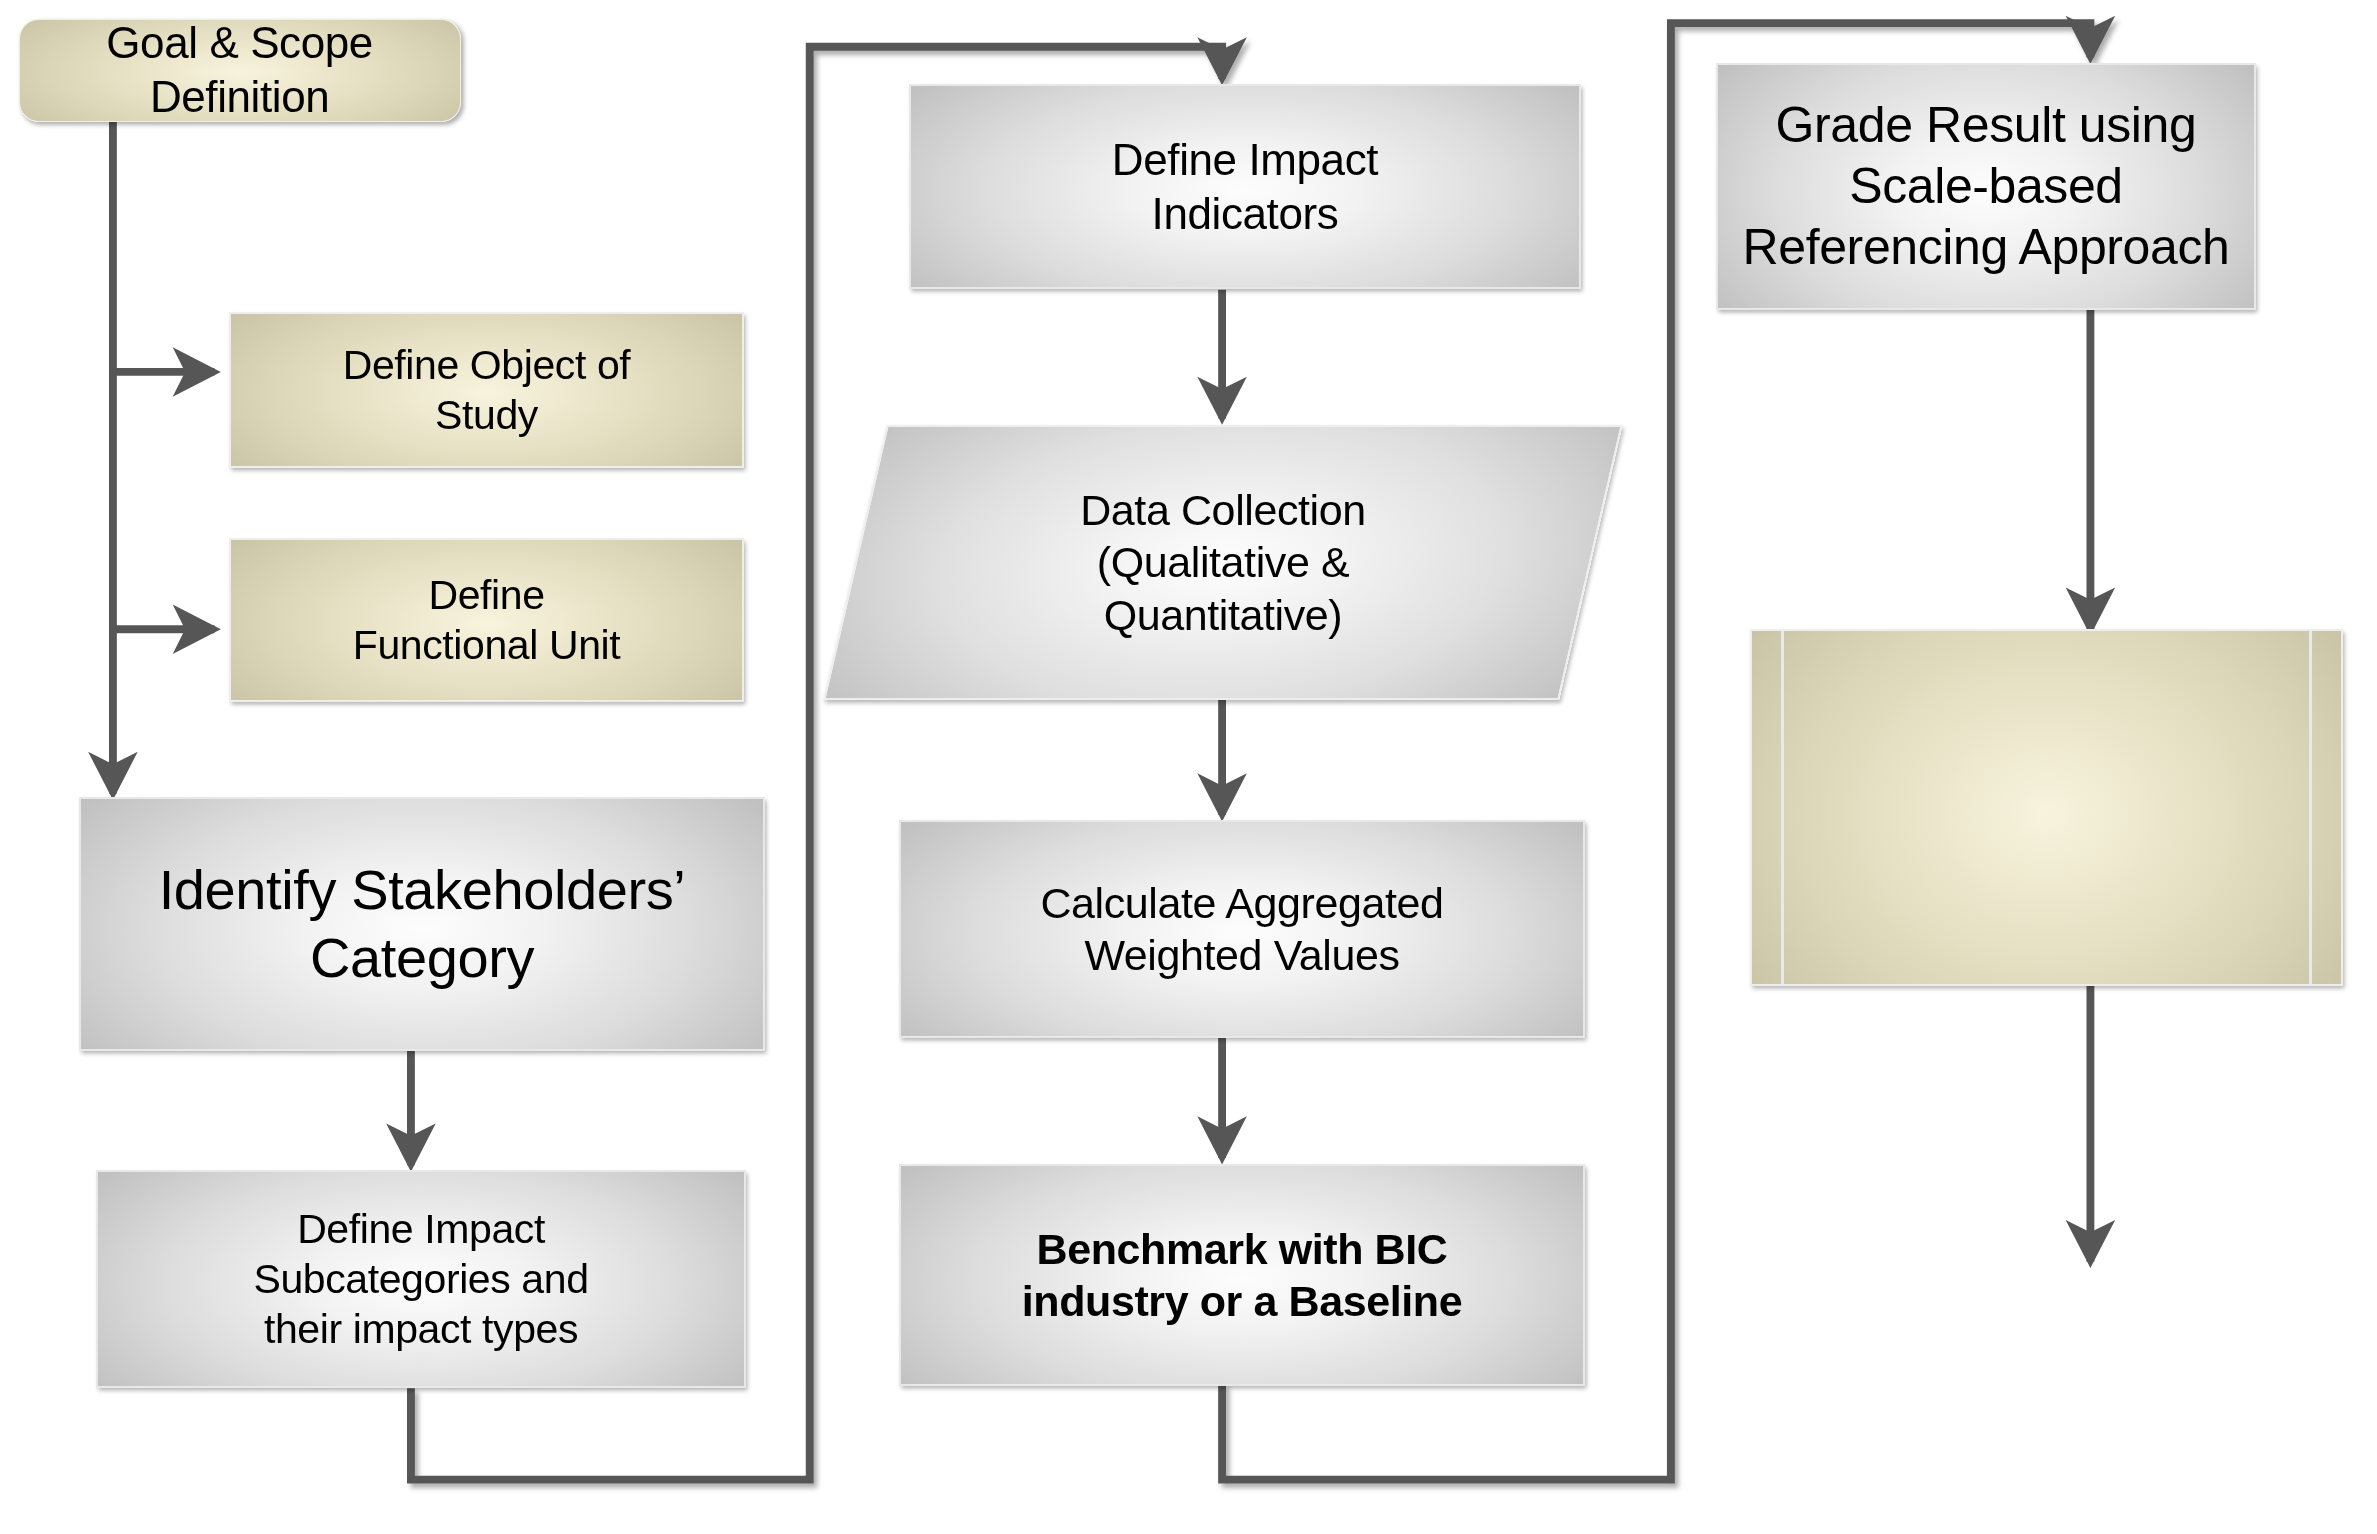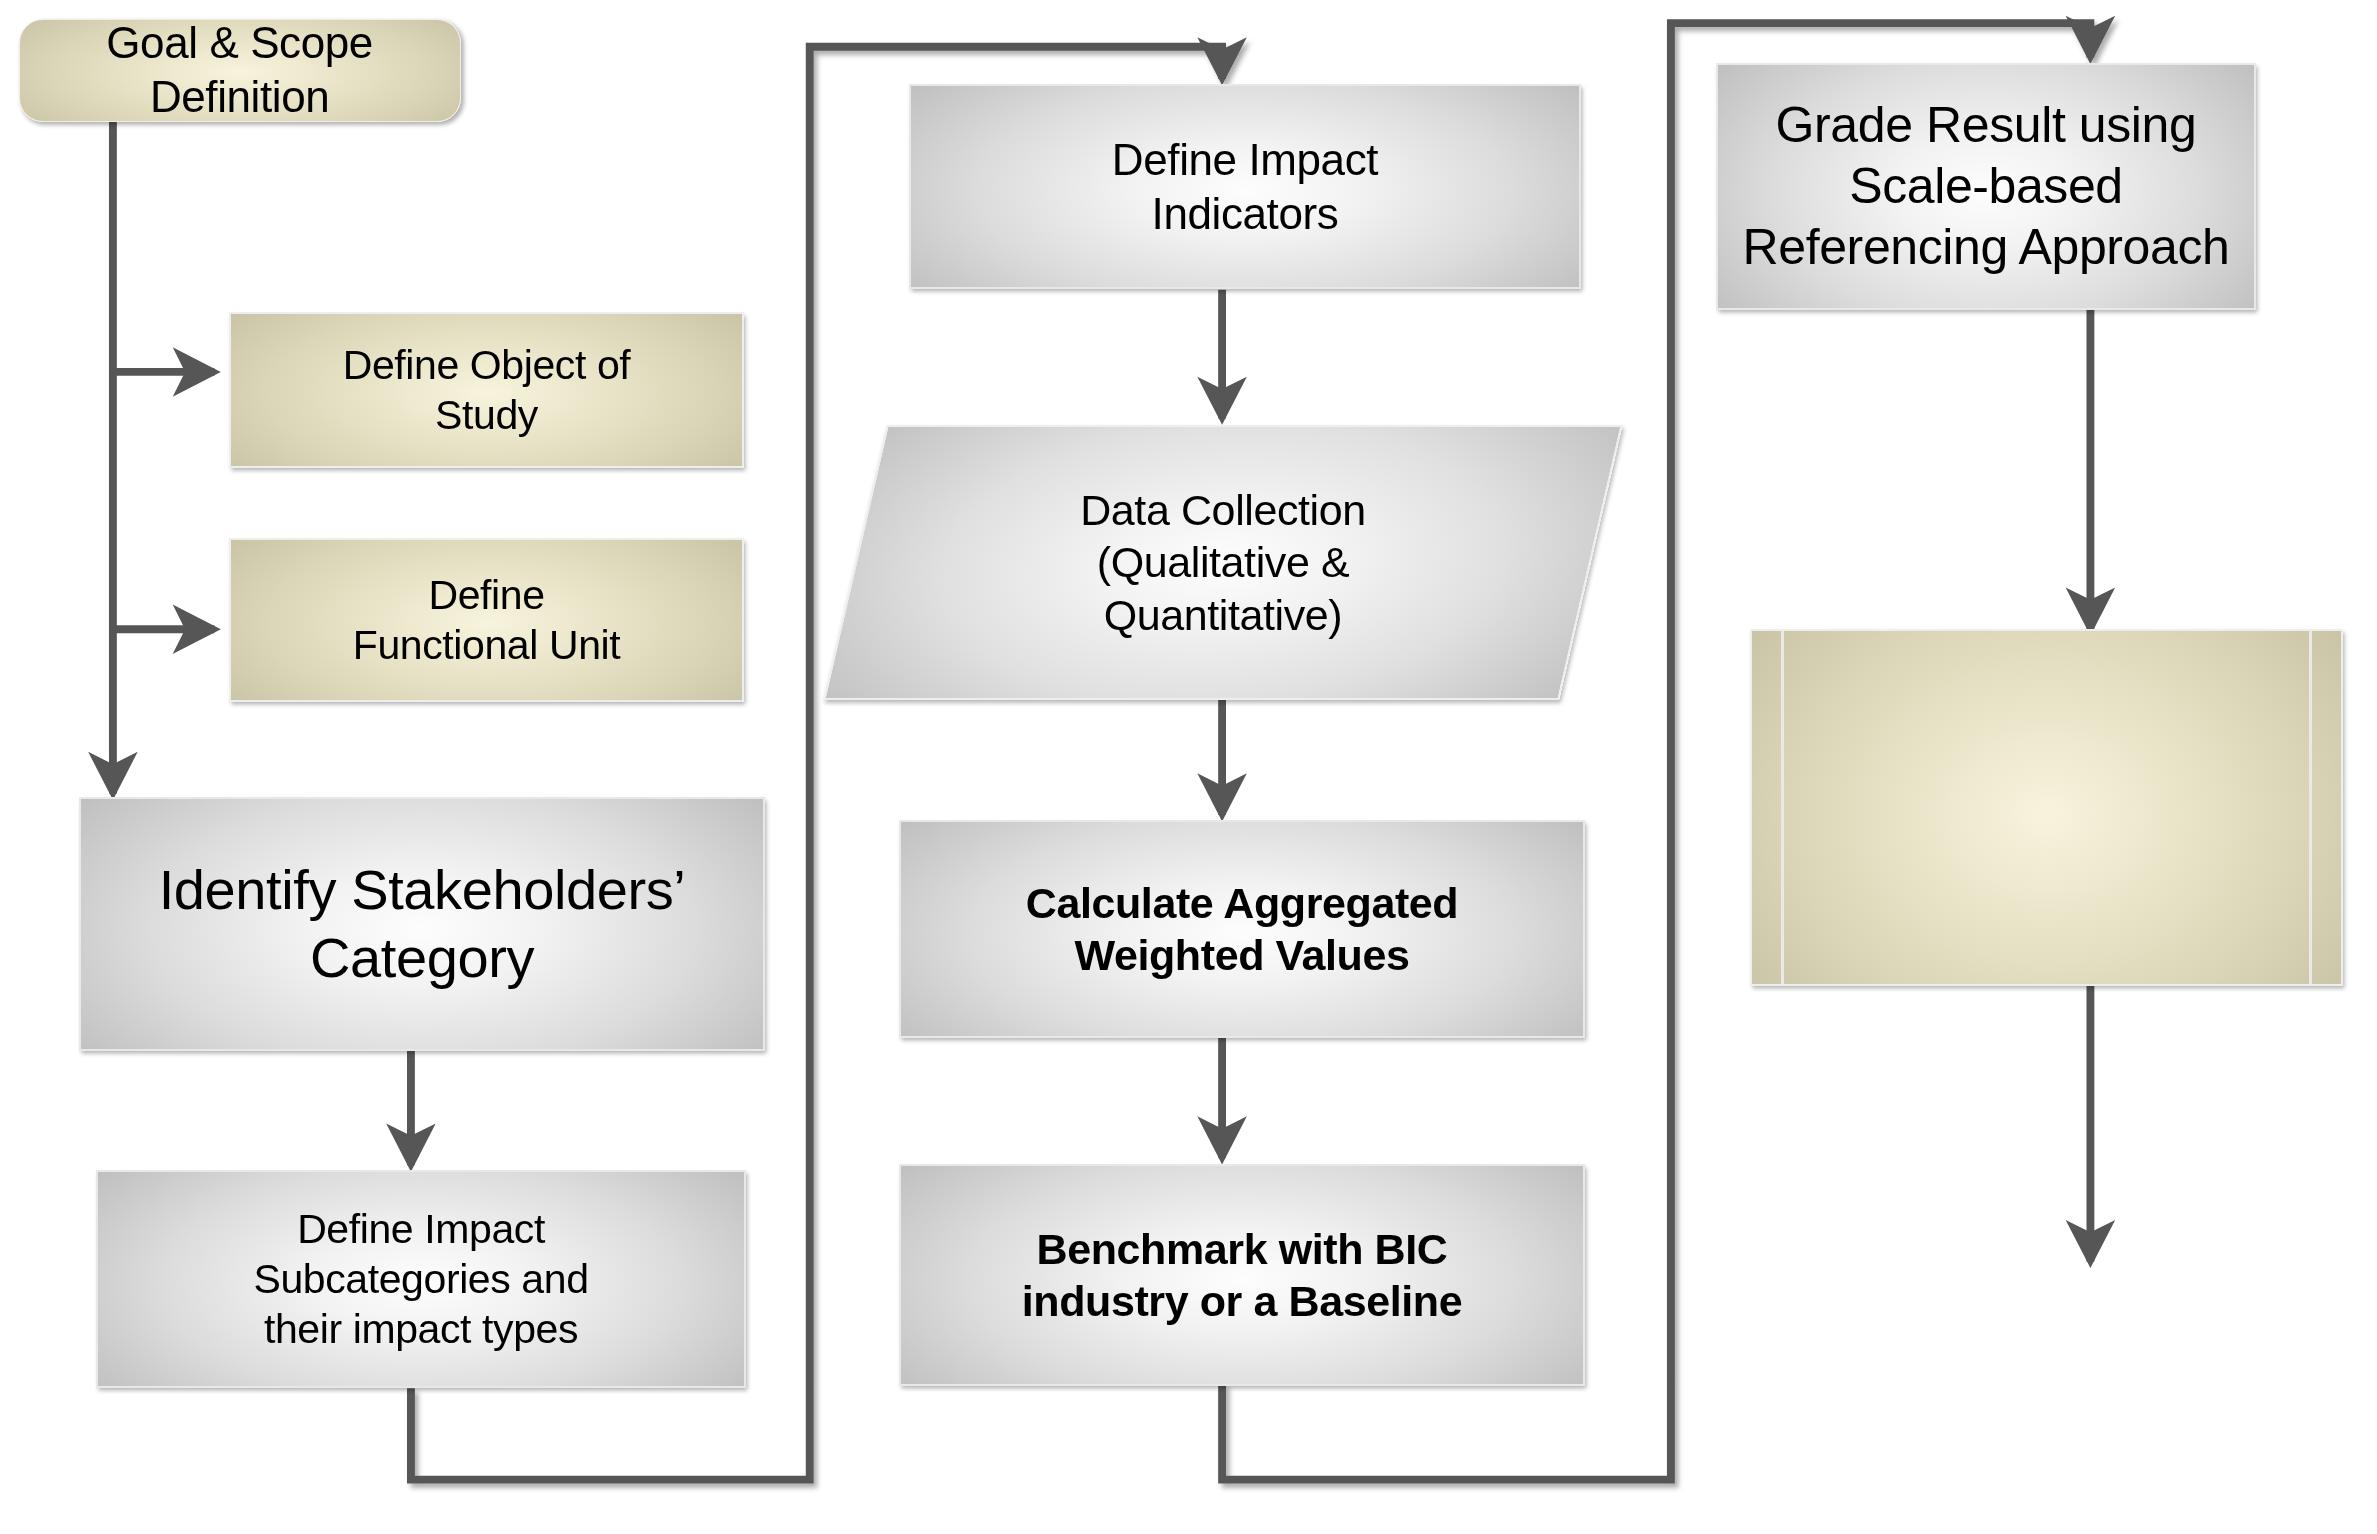--- a/index.html
+++ b/index.html
@@ -137,21 +137,21 @@
       <path d="M 1710,1450 L 1710,1620" marker-end="url(#ah)"></path>
 
       <path d="M 1710,1935 L 1710,2070 L 2338,2070 L 2338,32 L 2925,32 L 2925,80" marker-end="url(#ah)" filter="url(#sh)"></path>
 
       <path d="M 2925,430 L 2925,880" marker-end="url(#ah)"></path>
 
       <path d="M 2925,1375 L 2925,1765" marker-end="url(#ah)"></path>
     </g>
   </svg>
 
-  <div class="node tan rounded" style="left:18.6px; top:18.6px; width:442px; height:103px; font-size:44px;">
+  <div class="node tan rounded" style="left:18.6px; top:18.6px; width:442px; height:103px; font-size:44px;border-radius:20px;">
     <span class="lbl">Goal &amp; Scope<br>Definition</span>
   </div>
 
   <div class="node tan" style="left:229px; top:295px; width:515px; height:156px; font-size:41px;margin-top:17px;">
     <span class="lbl">Define Object of<br>Study</span>
   </div>
 
   <div class="node tan" style="left:229px; top:538px; width:515px; height:164px; font-size:41px;">
     <span class="lbl">Define<br>Functional Unit</span>
   </div>
@@ -166,21 +166,21 @@
 
   <div class="node grey" style="left:909px; top:84px; width:672px; height:205px; font-size:44px;">
     <span class="lbl">Define Impact<br>Indicators</span>
   </div>
 
   <div class="para" style="left:855px; top:425px; width:736px; height:275px;">
     <div class="shape"></div>
     <div class="lbl" style="font-size:43px;">Data Collection<br>(Qualitative &amp;<br>Quantitative)</div>
   </div>
 
-  <div class="node grey" style="left:899px; top:820px; width:686px; height:218px; font-size:43px;font-weight:bold;">
+  <div class="node grey" style="left:899px; top:820px; width:686px; height:218px; font-size:43px;">
     <span class="lbl">Calculate Aggregated<br>Weighted Values</span>
   </div>
 
   <div class="node grey" style="left:899px; top:1164px; width:686px; height:222px; font-size:43px;font-weight:bold;">
     <span class="lbl">Benchmark with BIC<br>industry or a Baseline</span>
   </div>
 
   <div class="node grey" style="left:1716px; top:63px; width:540px; height:247px; font-size:50px;">
     <span class="lbl">Grade Result using<br>Scale-based<br>Referencing Approach</span>
   </div>

